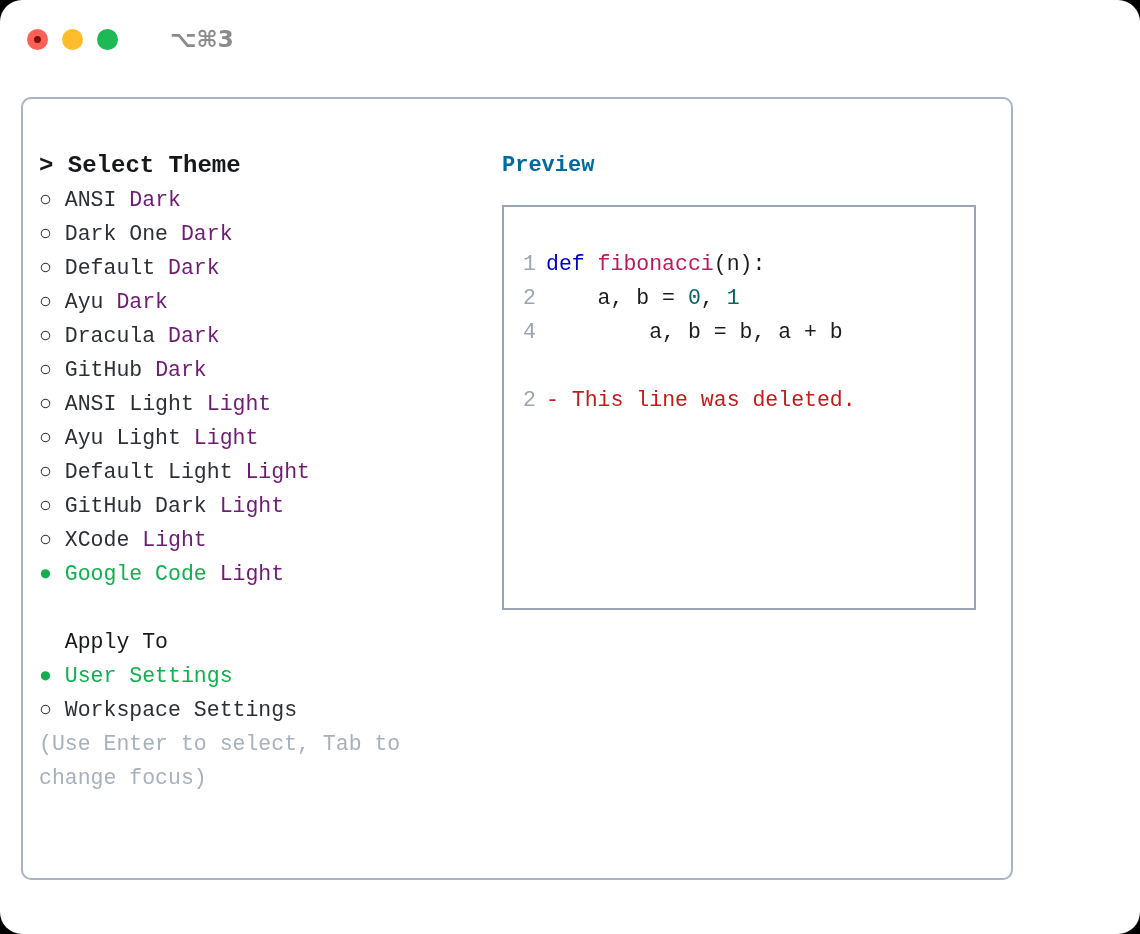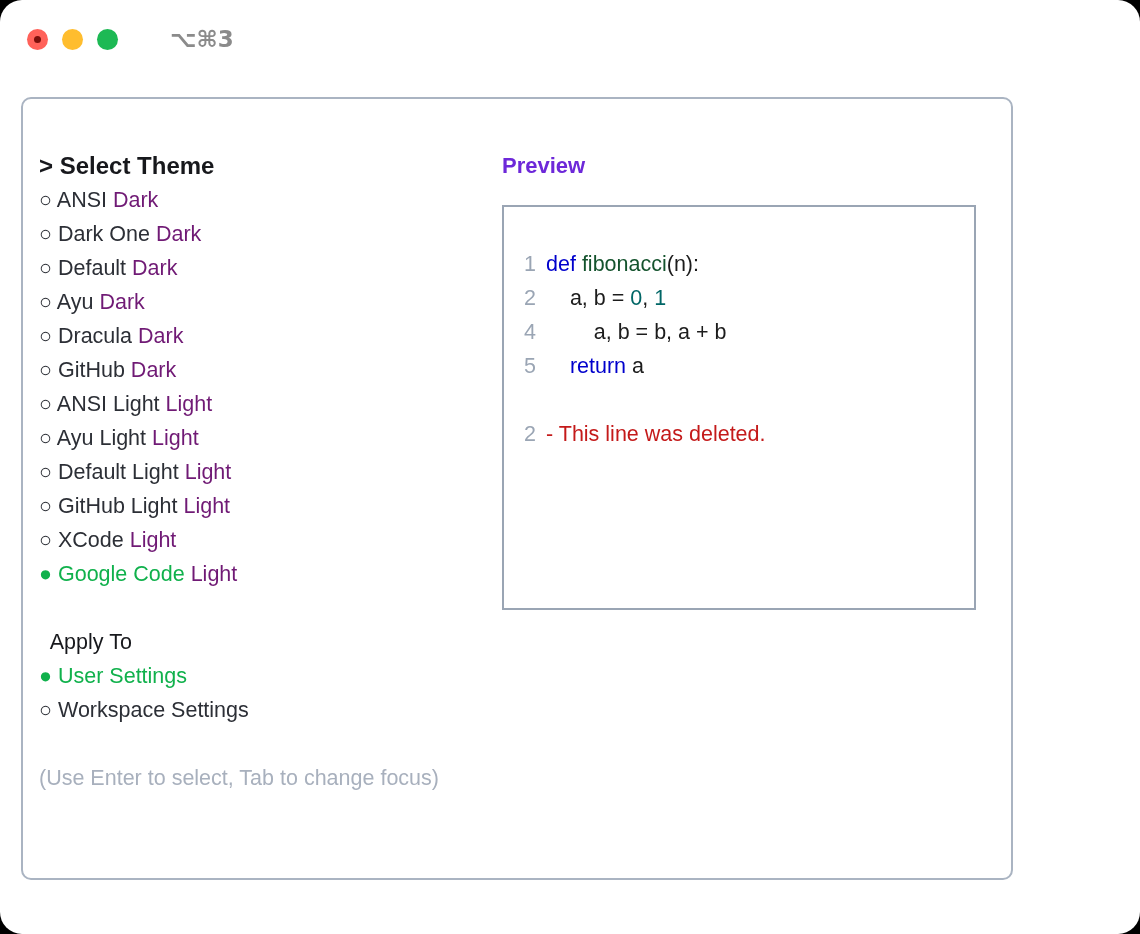--- a/index.html
+++ b/index.html
@@ -81,21 +81,21 @@
     width: 100%; height: 100%;
   }
   
   .left {
     position: absolute;
     left: 16px;
     top: 50px;
     width: 440px;
   }
   .mono {
-    font-family: Liberation Sans, sans-serif;
+    font-family: Liberation Mono, monospace;
   }
   .list-header {
     font-size: 24px;
     font-weight: 700;
     color: #17181c;
     line-height: 34px;
     white-space: pre;
   }
   .row {
     font-size: 21.5px;
@@ -110,37 +110,36 @@
   .row.selected .marker,
   .row.selected .name { color: #10b14c; }
   .spacer-block { height: 34px; }
   .section-header {
     font-size: 21.5px;
     line-height: 34px;
     color: #17181c;
     white-space: pre;
   }
   .hint {
-    margin-top: 34px;
     font-size: 21.5px;
     line-height: 34px;
     color: #a8b0bd;
     width: 400px;
   }
   
   .right {
     position: absolute;
     left: 479px;
     top: 50px;
     width: 500px;
   }
   .preview-title {
     font-size: 22px;
     font-weight: 700;
-    color: #6d28d9;
+    color: #0369a1;
     line-height: 34px;
   }
   .preview-box {
     margin-top: 22px;
     width: 474px;
     height: 405px;
     border: 2px solid #9aa5b4;
     box-sizing: border-box;
     background: #ffffff;
     padding: 40px 0 0 10px;
@@ -152,21 +151,21 @@
     color: #1c1c1c;
   }
   .ln {
     color: #9aa5b4;
     display: inline-block;
     width: 22px;
     text-align: right;
     margin-right: 10px;
   }
   .kw   { color: #0000cc; }
-  .fn   { color: #14532d; }
+  .fn   { color: #be185d; }
   .num  { color: #006666; }
   .pl   { color: #1c1c1c; }
   .gap  { height: 34px; }
   .d-ctx { color: #888f99; }
   .d-del { color: #c41a1a; }
   .d-add { color: #00c000; }
 </style>
 </head>
 <body>
 
@@ -189,21 +188,21 @@
         <div id="theme-items">
             <div class="row mono"><span class="marker">○</span><span class="name"> ANSI</span><span class="badge"> Dark</span></div>
             <div class="row mono"><span class="marker">○</span><span class="name"> Dark One</span><span class="badge"> Dark</span></div>
             <div class="row mono"><span class="marker">○</span><span class="name"> Default</span><span class="badge"> Dark</span></div>
             <div class="row mono"><span class="marker">○</span><span class="name"> Ayu</span><span class="badge"> Dark</span></div>
             <div class="row mono"><span class="marker">○</span><span class="name"> Dracula</span><span class="badge"> Dark</span></div>
             <div class="row mono"><span class="marker">○</span><span class="name"> GitHub</span><span class="badge"> Dark</span></div>
             <div class="row mono"><span class="marker">○</span><span class="name"> ANSI Light</span><span class="badge"> Light</span></div>
             <div class="row mono"><span class="marker">○</span><span class="name"> Ayu Light</span><span class="badge"> Light</span></div>
             <div class="row mono"><span class="marker">○</span><span class="name"> Default Light</span><span class="badge"> Light</span></div>
-            <div class="row mono"><span class="marker">○</span><span class="name"> GitHub Light</span><span class="badge"> Light</span></div>
+            <div class="row mono"><span class="marker">○</span><span class="name"> GitHub Dark</span><span class="badge"> Light</span></div>
             <div class="row mono"><span class="marker">○</span><span class="name"> XCode</span><span class="badge"> Light</span></div>
             <div class="row mono selected"><span class="marker">●</span><span class="name"> Google Code</span><span class="badge"> Light</span></div>
           </div>
 
         <div class="spacer-block"></div>
 
         <div class="section-header mono">  Apply To</div>
         <div id="apply-items">
             <div class="row mono selected"><span class="marker">●</span><span class="name"> User Settings</span></div>
             <div class="row mono"><span class="marker">○</span><span class="name"> Workspace Settings</span></div>
@@ -212,21 +211,20 @@
         <div class="hint mono">(Use Enter to select, Tab to change focus)</div>
       </div>
 
       <div class="right">
         <div class="preview-title mono">Preview</div>
         <div class="preview-box">
           <div id="code-block">
               <div class="code-line mono"><span class="ln">1</span><span class="kw">def </span><span class="fn">fibonacci</span><span class="pl">(n):</span></div>
               <div class="code-line mono"><span class="ln">2</span><span class="pl">    a, b = </span><span class="num">0</span><span class="pl">, </span><span class="num">1</span></div>
               <div class="code-line mono"><span class="ln">4</span><span class="pl">        a, b = b, a + b</span></div>
-              <div class="code-line mono"><span class="ln">5</span><span class="pl">    </span><span class="kw">return</span><span class="pl"> a</span></div>
             </div>
           <div class="gap"></div>
           <div id="diff-block">
               <div class="code-line mono"><span class="ln">2</span><span class="d-del">- </span><span class="d-del">This line was deleted.</span></div>
             </div>
         </div>
       </div>
 
     </div>
   </div>

